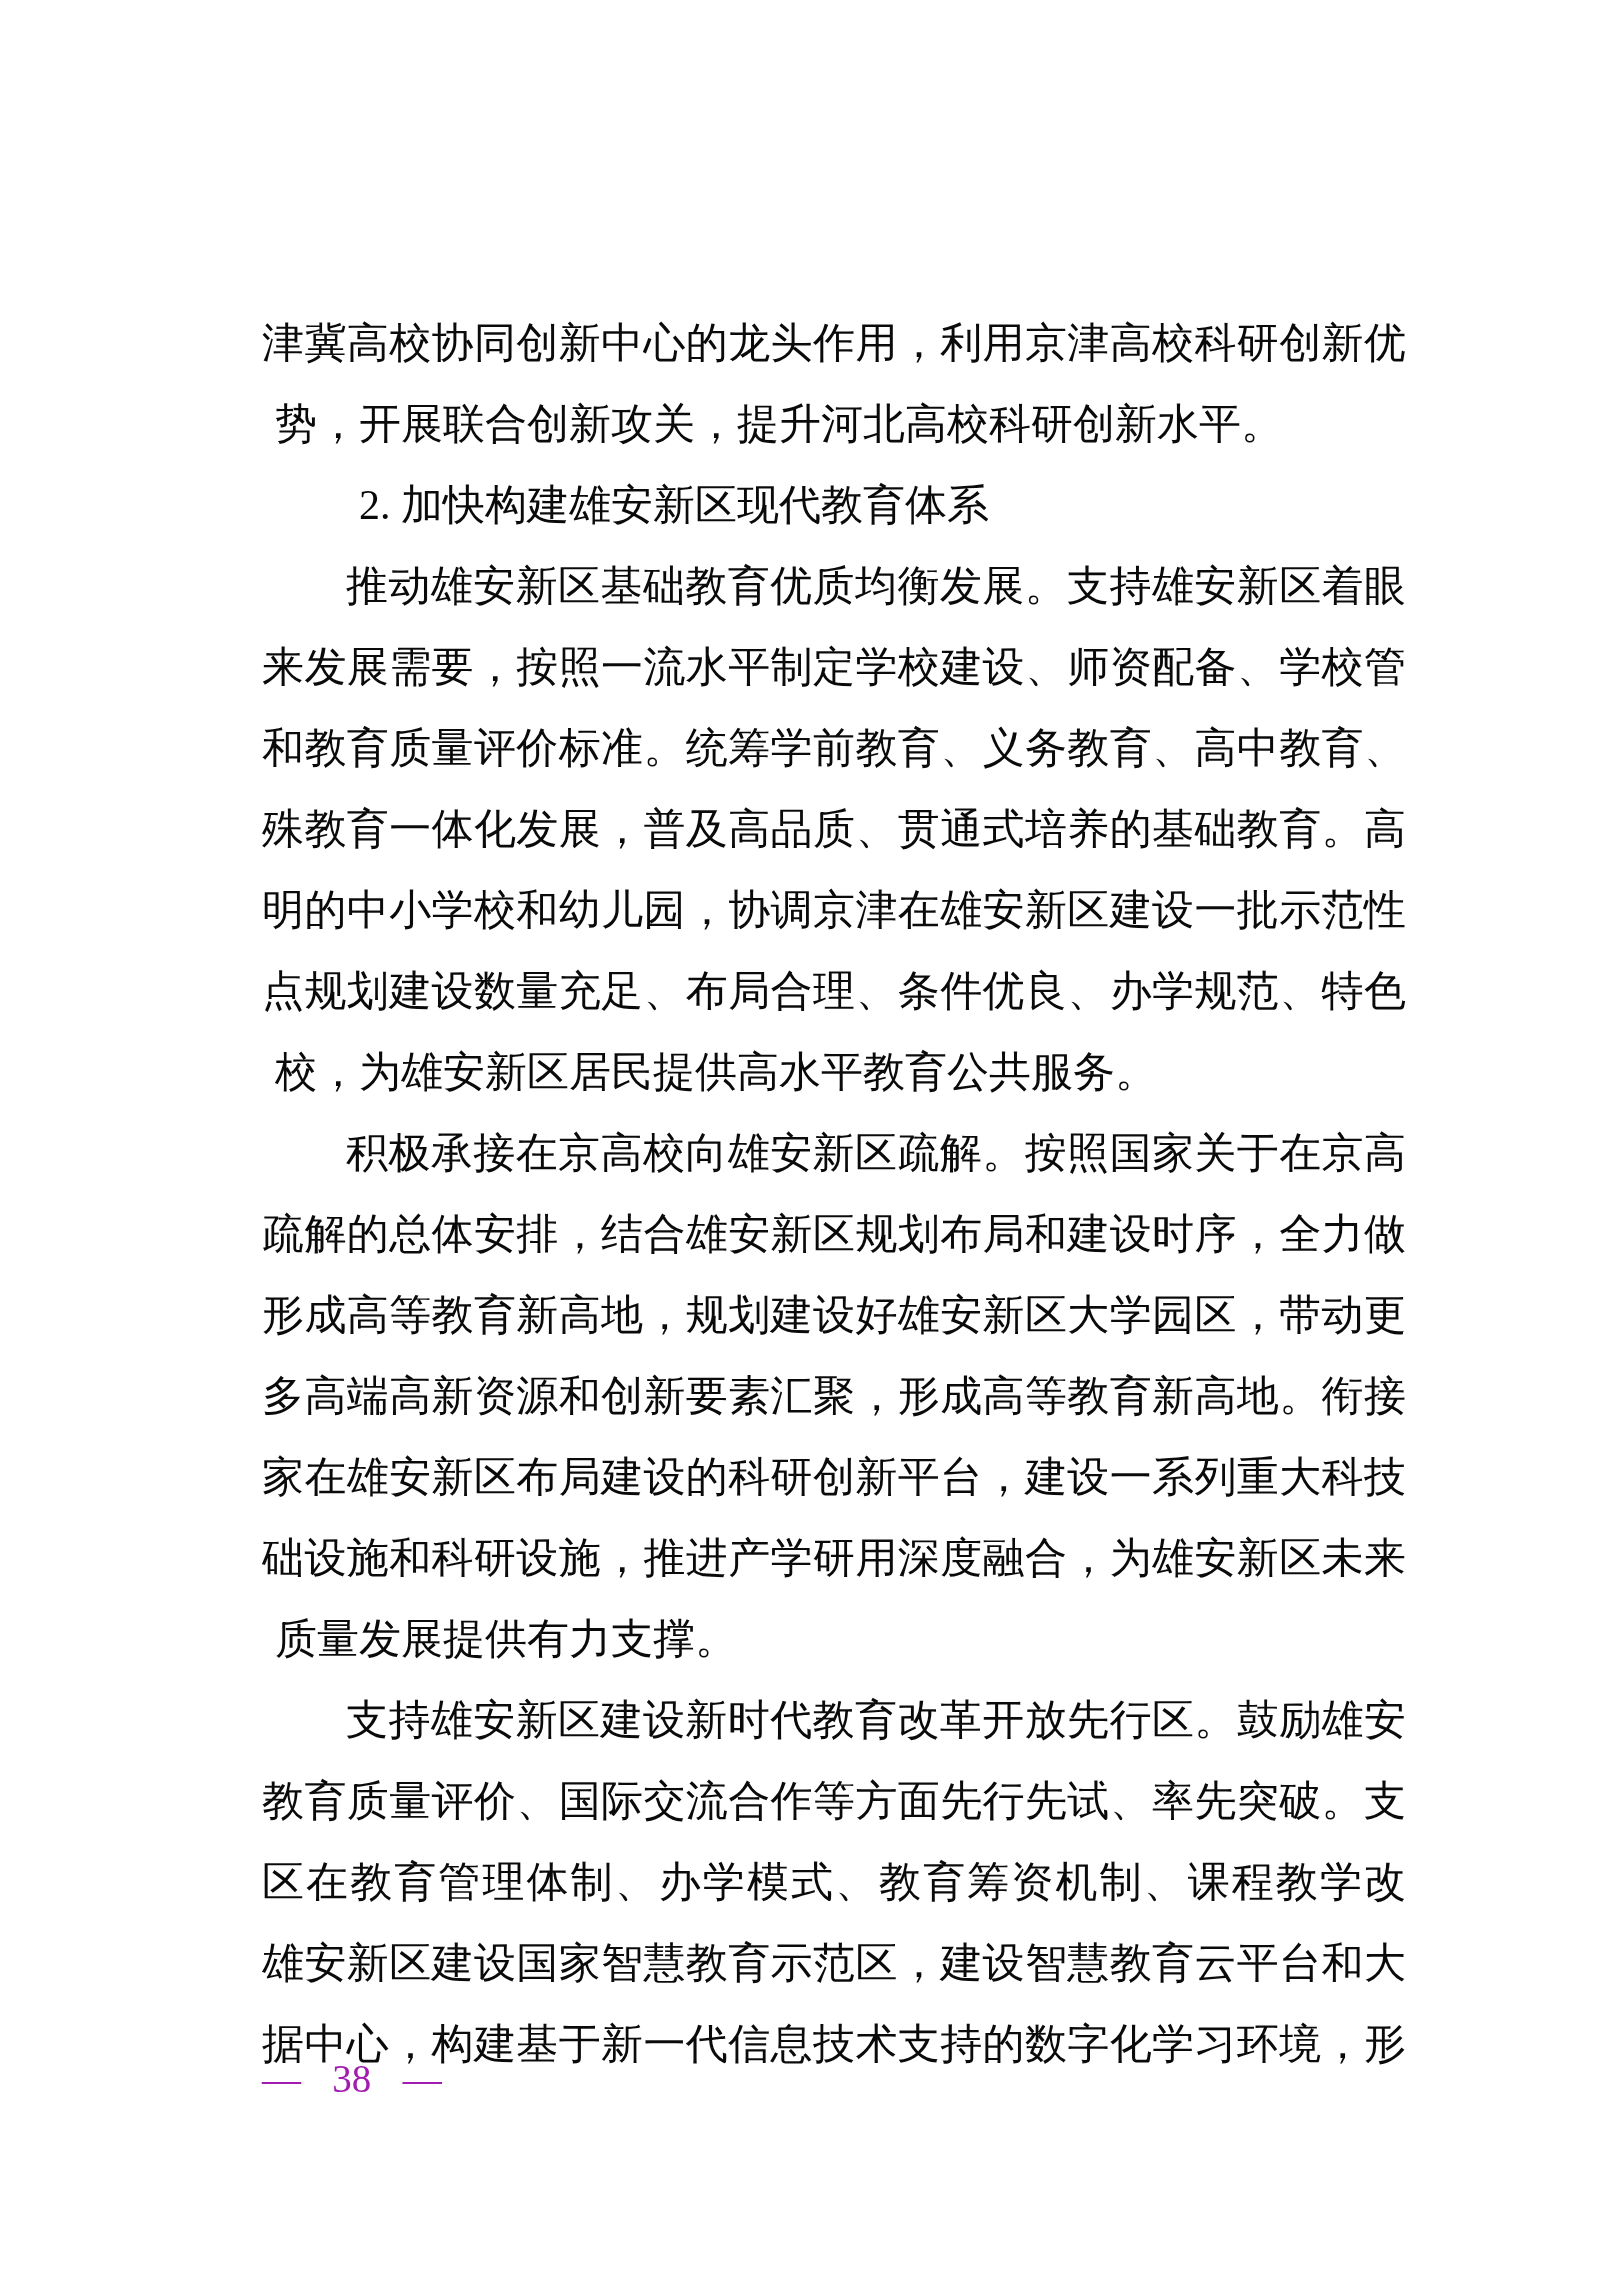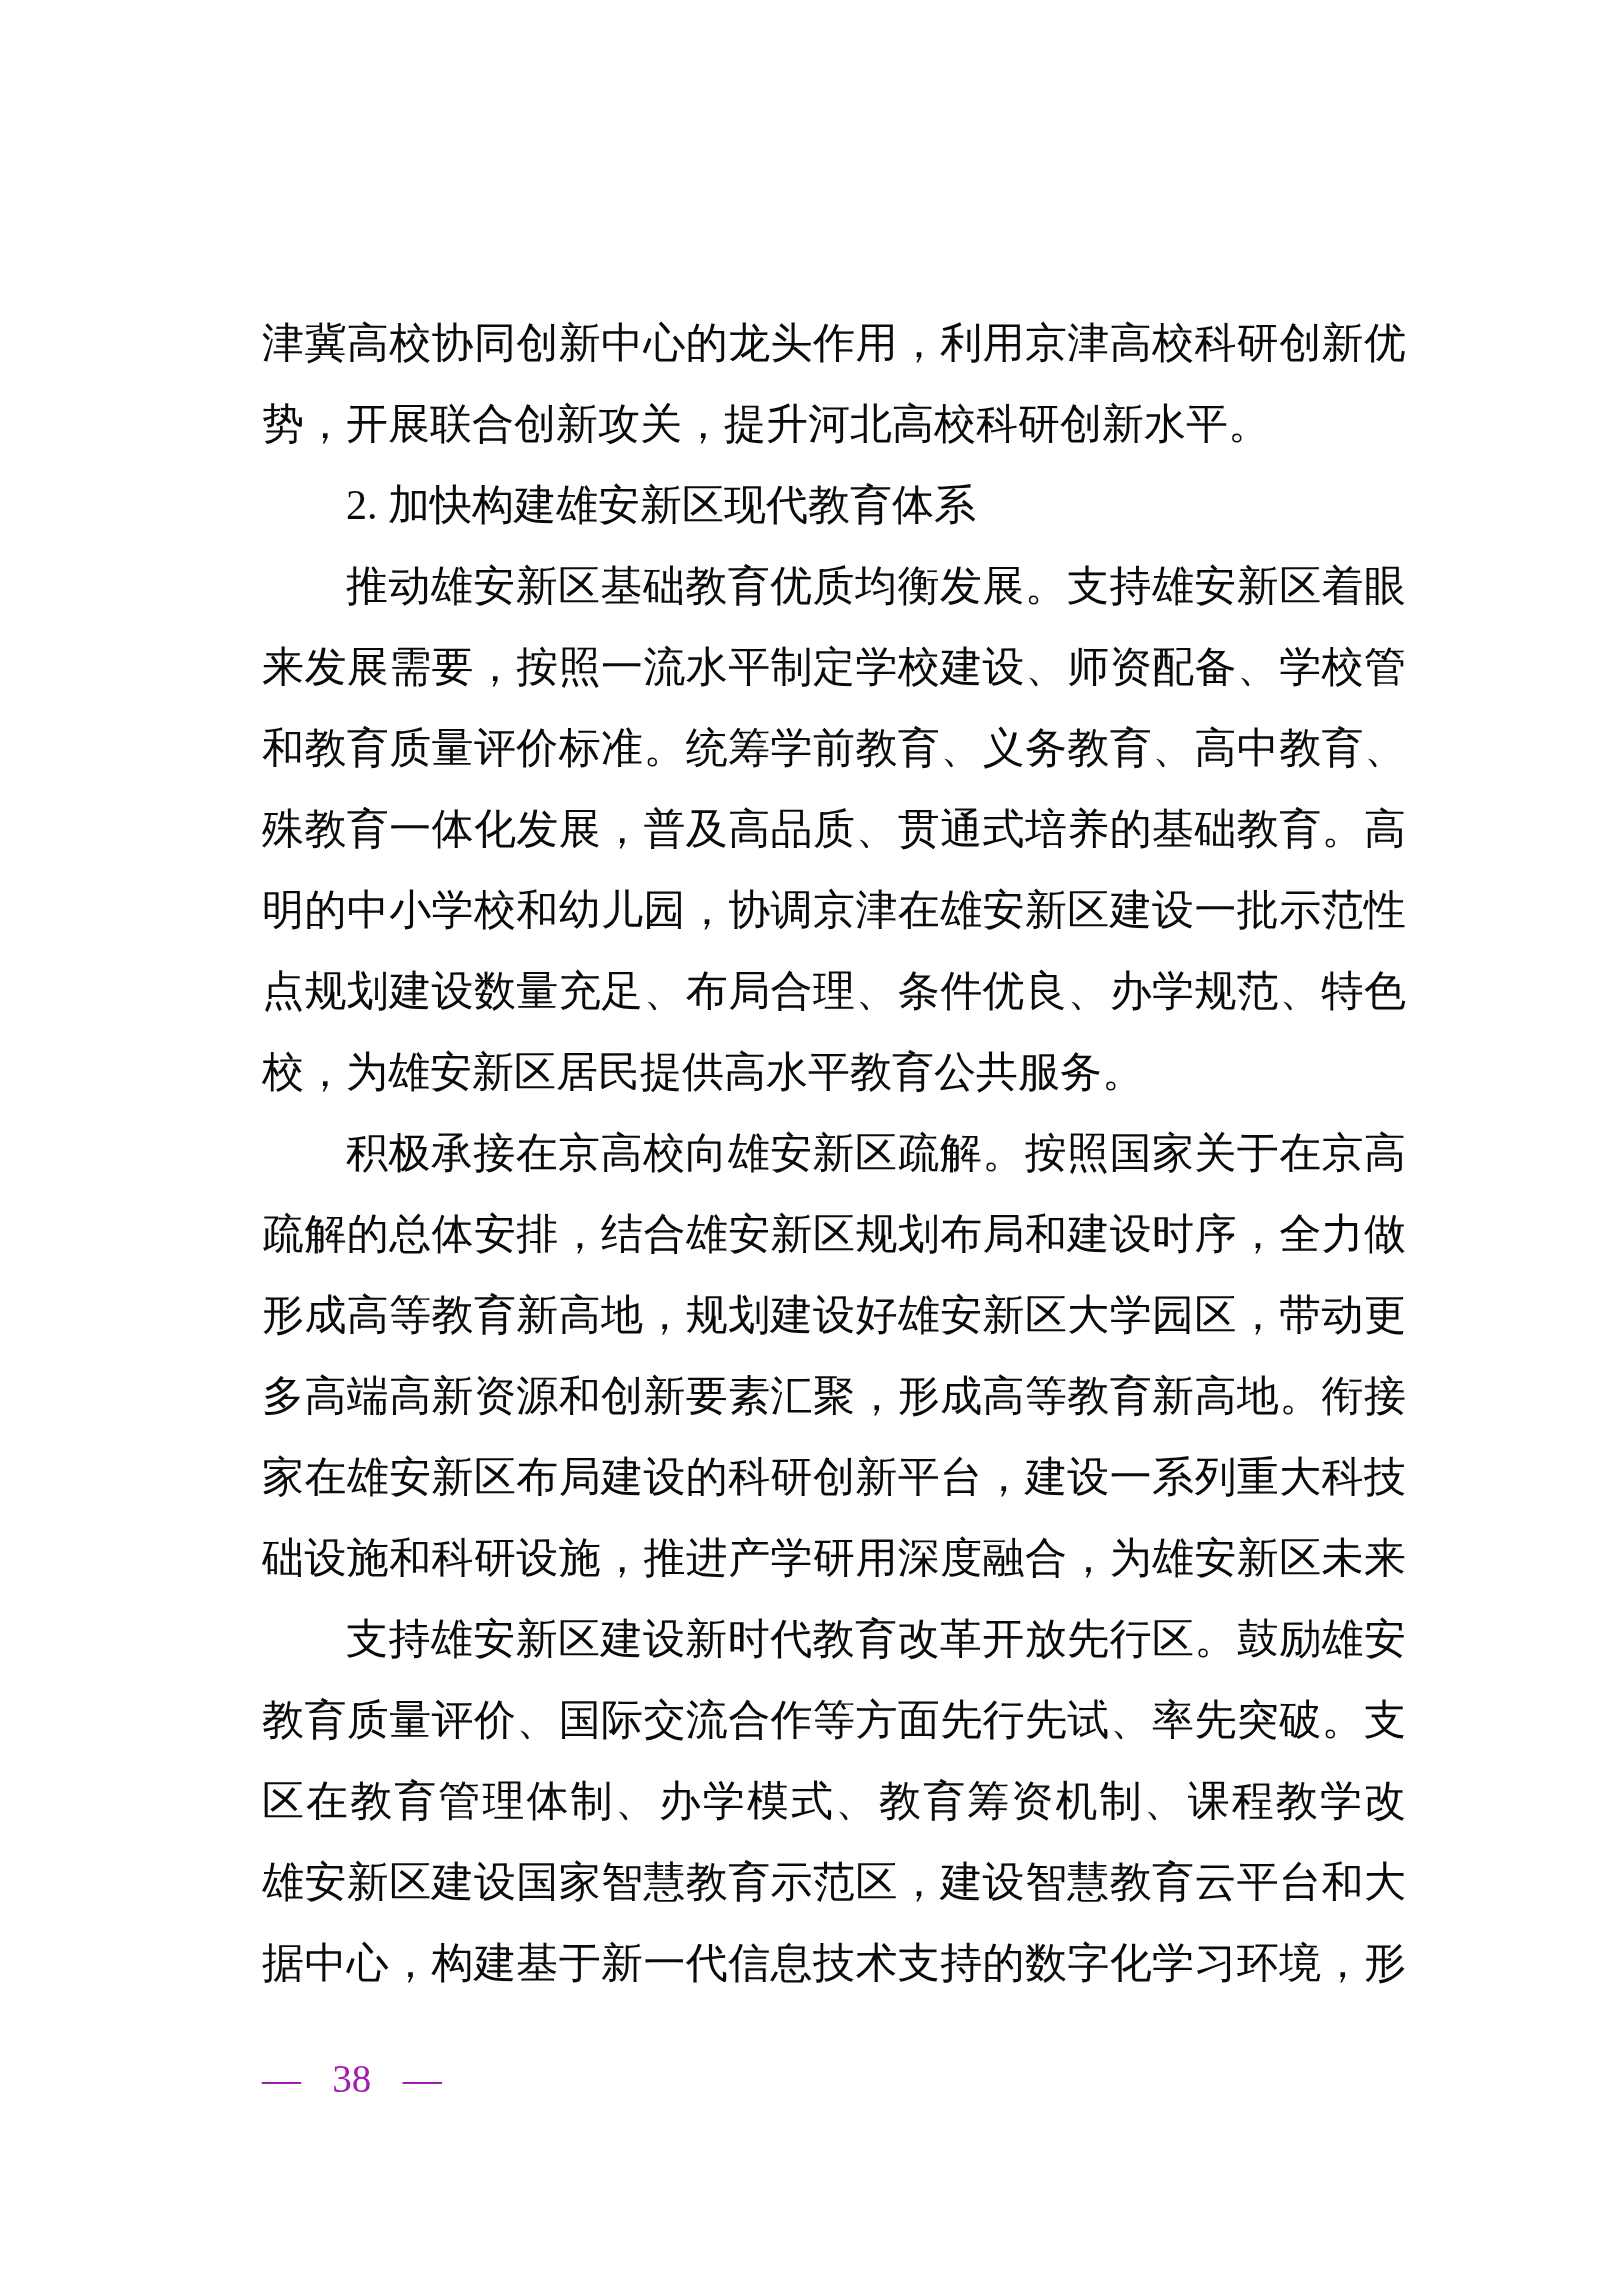--- a/index.html
+++ b/index.html
@@ -29,20 +29,21 @@
     width: 100%;
     height: 81px;
     overflow: hidden;
     text-align: justify;
     text-align-last: justify;
     white-space: normal;
   }
   .line.flush {
     text-align: left;
     text-align-last: left;
+    margin-left: 13px;
   }
   .line.indent {
     text-indent: 2em;
   }
   .footer {
     position: absolute;
     left: 230px;
     top: 2023px;
     font-size: 39px;
     line-height: 47px;
@@ -65,20 +66,21 @@
     <div class="line">殊教育一体化发展，普及高品质、贯通式培养的基础教育。高起</div>
     <div class="line">明的中小学校和幼儿园，协调京津在雄安新区建设一批示范性学</div>
     <div class="line">点规划建设数量充足、布局合理、条件优良、办学规范、特色鲜</div>
     <div class="line flush">校，为雄安新区居民提供高水平教育公共服务。</div>
     <div class="line indent">积极承接在京高校向雄安新区疏解。按照国家关于在京高校</div>
     <div class="line">疏解的总体安排，结合雄安新区规划布局和建设时序，全力做好</div>
     <div class="line">形成高等教育新高地，规划建设好雄安新区大学园区，带动更</div>
     <div class="line">多高端高新资源和创新要素汇聚，形成高等教育新高地。衔接国</div>
     <div class="line">家在雄安新区布局建设的科研创新平台，建设一系列重大科技基</div>
     <div class="line">础设施和科研设施，推进产学研用深度融合，为雄安新区未来高</div>
+    <div class="line flush">质量发展提供有力支撑。</div>
     <div class="line indent">支持雄安新区建设新时代教育改革开放先行区。鼓励雄安新</div>
     <div class="line">教育质量评价、国际交流合作等方面先行先试、率先突破。支持</div>
     <div class="line">区在教育管理体制、办学模式、教育筹资机制、课程教学改革、</div>
     <div class="line">雄安新区建设国家智慧教育示范区，建设智慧教育云平台和大数</div>
     <div class="line">据中心，构建基于新一代信息技术支持的数字化学习环境，形成</div>
   </div>
 
   <div class="footer">— 38 —</div>
 </div>
 

